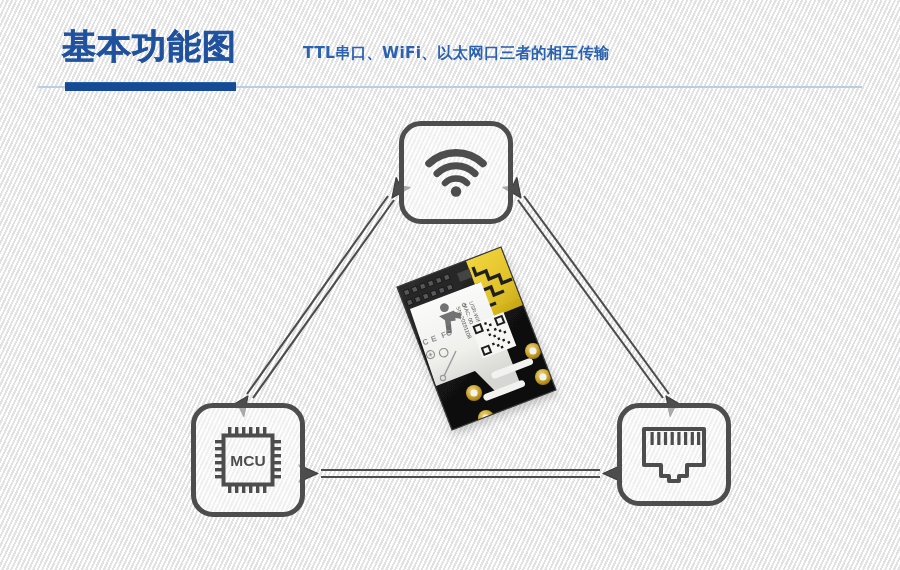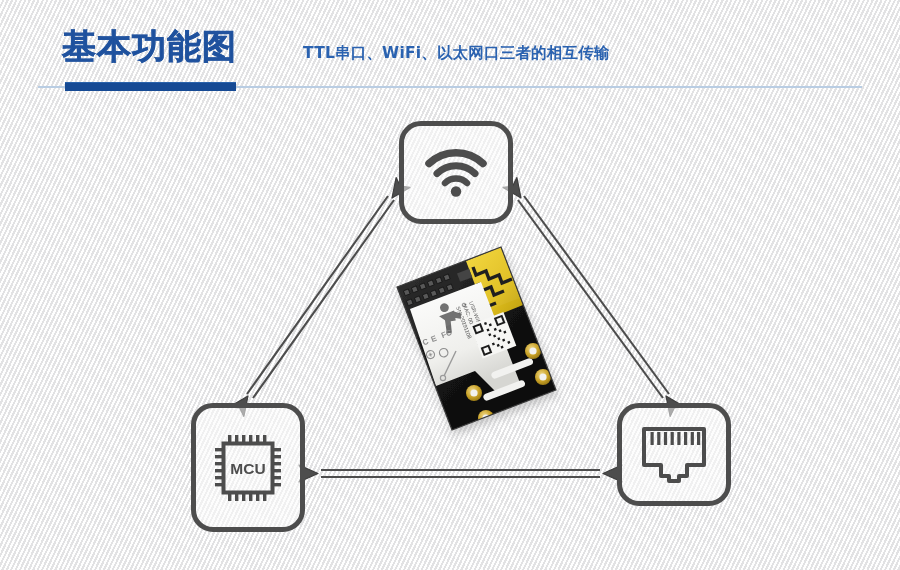--- a/index.html
+++ b/index.html
@@ -91,21 +91,21 @@
     position: absolute;
     box-sizing: border-box;
     border: 5px solid #4d4d4d;
     border-radius: 22px;
     background: rgba(252,252,252,0.55);
     display: flex;
     align-items: center;
     justify-content: center;
   }
   #node-wifi  { left: 399px; top: 121px; width: 114px; height: 103px; }
-  #node-mcu   { left: 191px; top: 403px; width: 114px; height: 129px; }
+  #node-mcu   { left: 191px; top: 403px; width: 114px; height: 114px; }
   #node-eth   { left: 617px; top: 403px; width: 114px; height: 103px; }
 
   .node-icon { display: block; }
 
   
   #arrow-layer {
     position: absolute;
     left: 0; top: 0;
     width: 900px; height: 570px;
     pointer-events: none;

